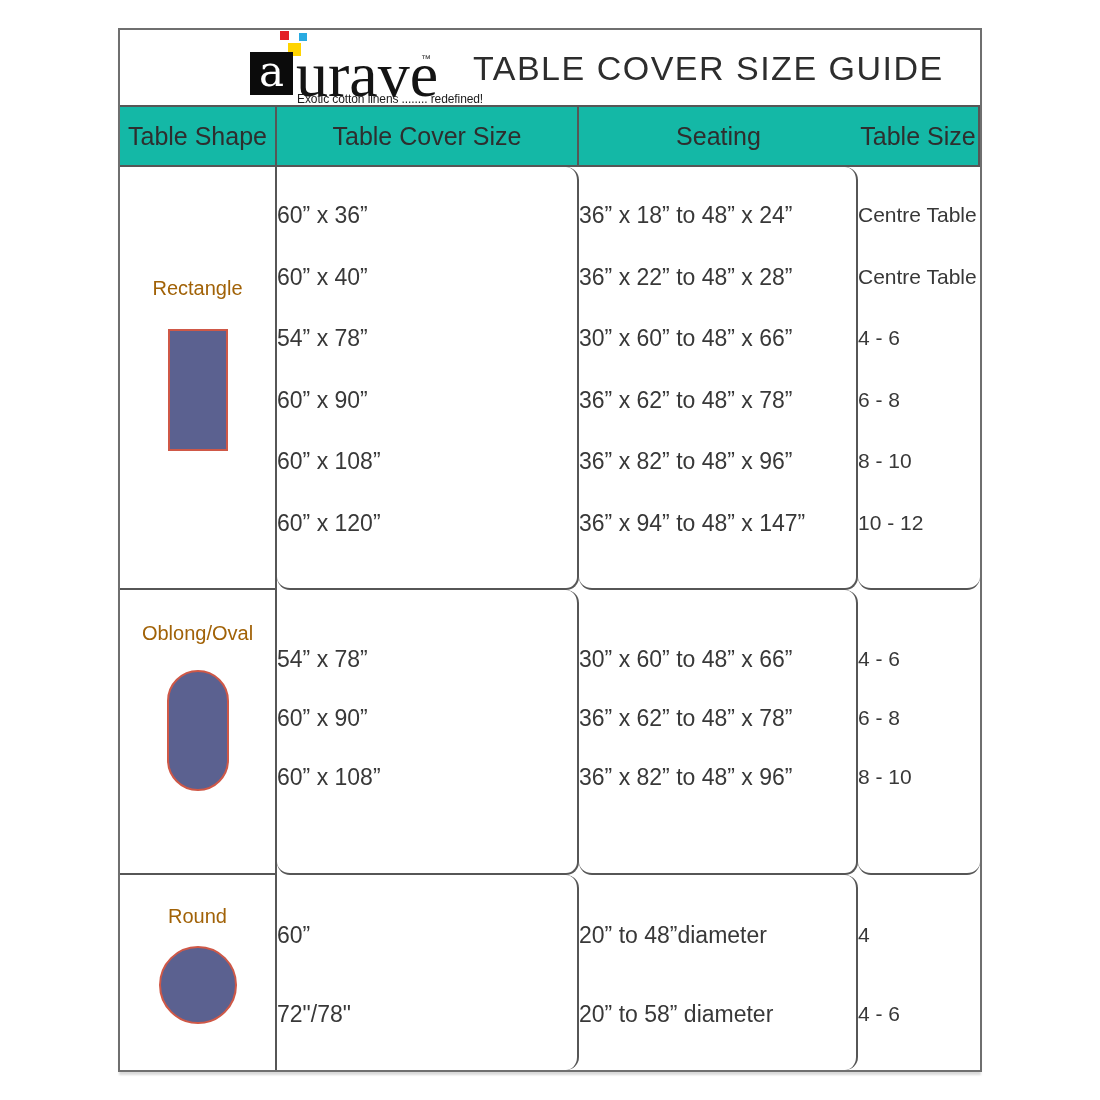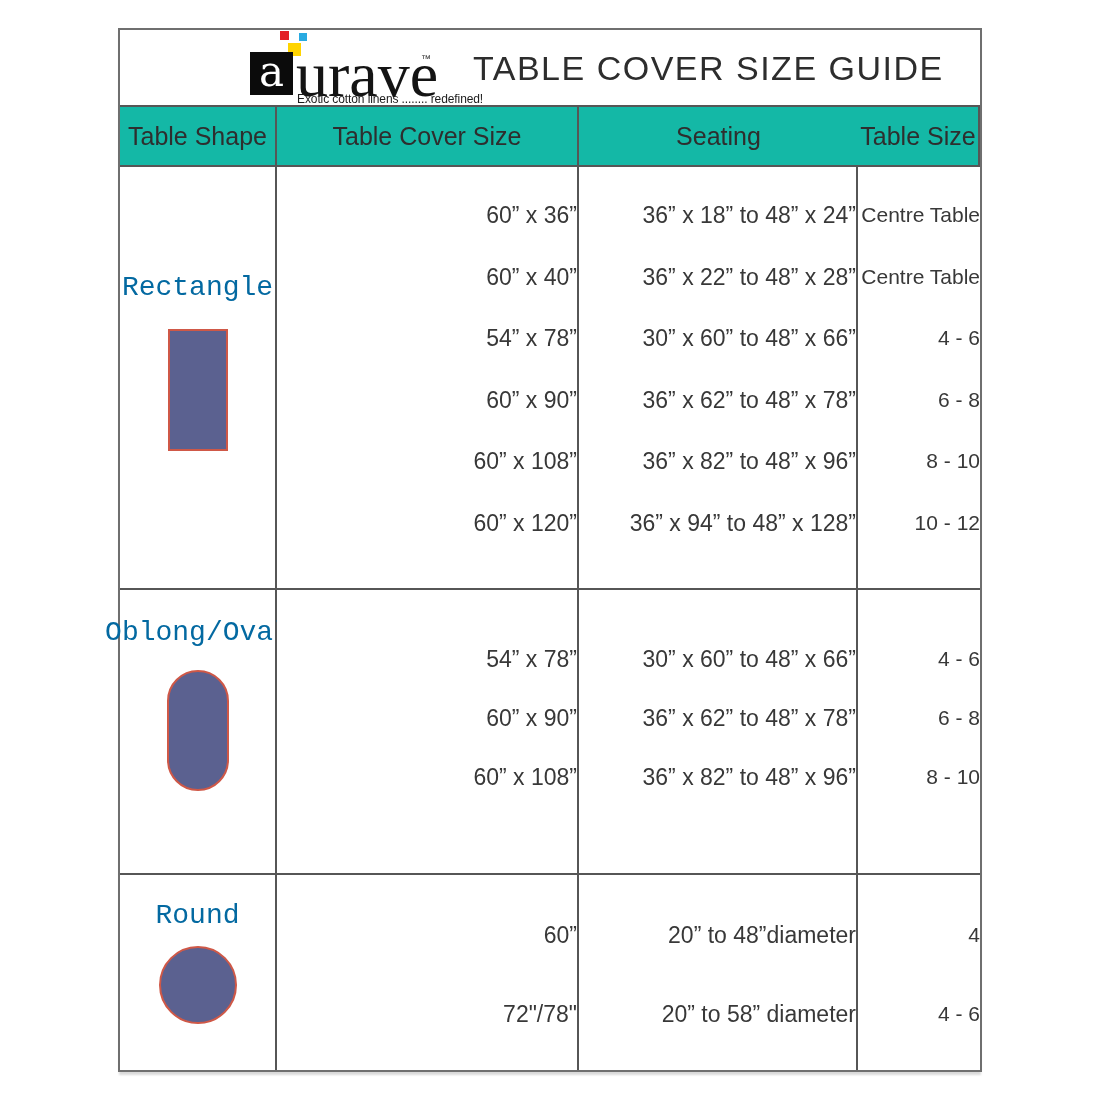--- a/index.html
+++ b/index.html
@@ -39,31 +39,31 @@
              display:flex; align-items:center; justify-content:center;
              font-size:25px; color:#2e2e2e; background:#14b8a6; }
   .colhead.last { border-right:none; }
 
   
   .cell { border-right:2px solid #565656; border-bottom:2px solid #565656; background:#fff; }
   .cell.lastcol { border-right:none; }
   .cell.lastrow { border-bottom:none; }
 
   .shape-cell { display:flex; flex-direction:column; align-items:center; }
-  .shape-label { font-size:28px; color:#0369a1; height:30px; line-height:30px;font-family:Liberation Mono, monospace; }
+  .shape-label { font-size:20px; color:#a16207; height:30px; line-height:30px; }
   .s1 .shape-label { margin-top:106px; }
   .s2 .shape-label { margin-top:28px; }
   .s3 .shape-label { margin-top:26px; }
 
   .rect-shape   { width:60px; height:122px; background:#5b6190; border:2px solid #cf5847; margin-top:26px; }
   .pill-shape   { width:62px; height:121px; background:#5b6190; border:2px solid #cf5847; border-radius:32px; margin-top:22px; }
   .circle-shape { width:78px; height:78px;  background:#5b6190; border:2px solid #cf5847; border-radius:50%; margin-top:15px; }
 
-  .data-col { display:flex; flex-direction:column; justify-content:space-between; align-items:flex-end;
-              text-align:center; font-size:23px; color:#383838; }
+  .data-col { display:flex; flex-direction:column; justify-content:space-between; align-items:flex-start;
+              text-align:center; font-size:23px; color:#383838;border-radius:13px; }
   .data-col.s1 { padding:34px 0 51px; }
   .data-col.s2 { padding:55px 0 82px; }
   .data-col.s3 { padding:46px 0 42px; }
   .row { height:28px; line-height:28px; white-space:nowrap; }
   .data-col.seatcol .row { font-size:21px; }
 </style>
 </head>
 <body>
 
 <div class="page">
@@ -98,21 +98,21 @@
       <div class="row">60” x 90”</div>
       <div class="row">60” x 108”</div>
       <div class="row">60” x 120”</div>
     </div>
     <div class="cell data-col s1">
       <div class="row">36” x 18” to 48” x 24”</div>
       <div class="row">36” x 22” to 48” x 28”</div>
       <div class="row">30” x 60” to 48” x 66”</div>
       <div class="row">36” x 62” to 48” x 78”</div>
       <div class="row">36” x 82” to 48” x 96”</div>
-      <div class="row">36” x 94” to 48” x 128”</div>
+      <div class="row">36” x 94” to 48” x 147”</div>
     </div>
     <div class="cell data-col s1 seatcol lastcol">
       <div class="row">Centre Table</div>
       <div class="row">Centre Table</div>
       <div class="row">4 - 6</div>
       <div class="row">6 - 8</div>
       <div class="row">8 - 10</div>
       <div class="row">10 - 12</div>
     </div>
 

